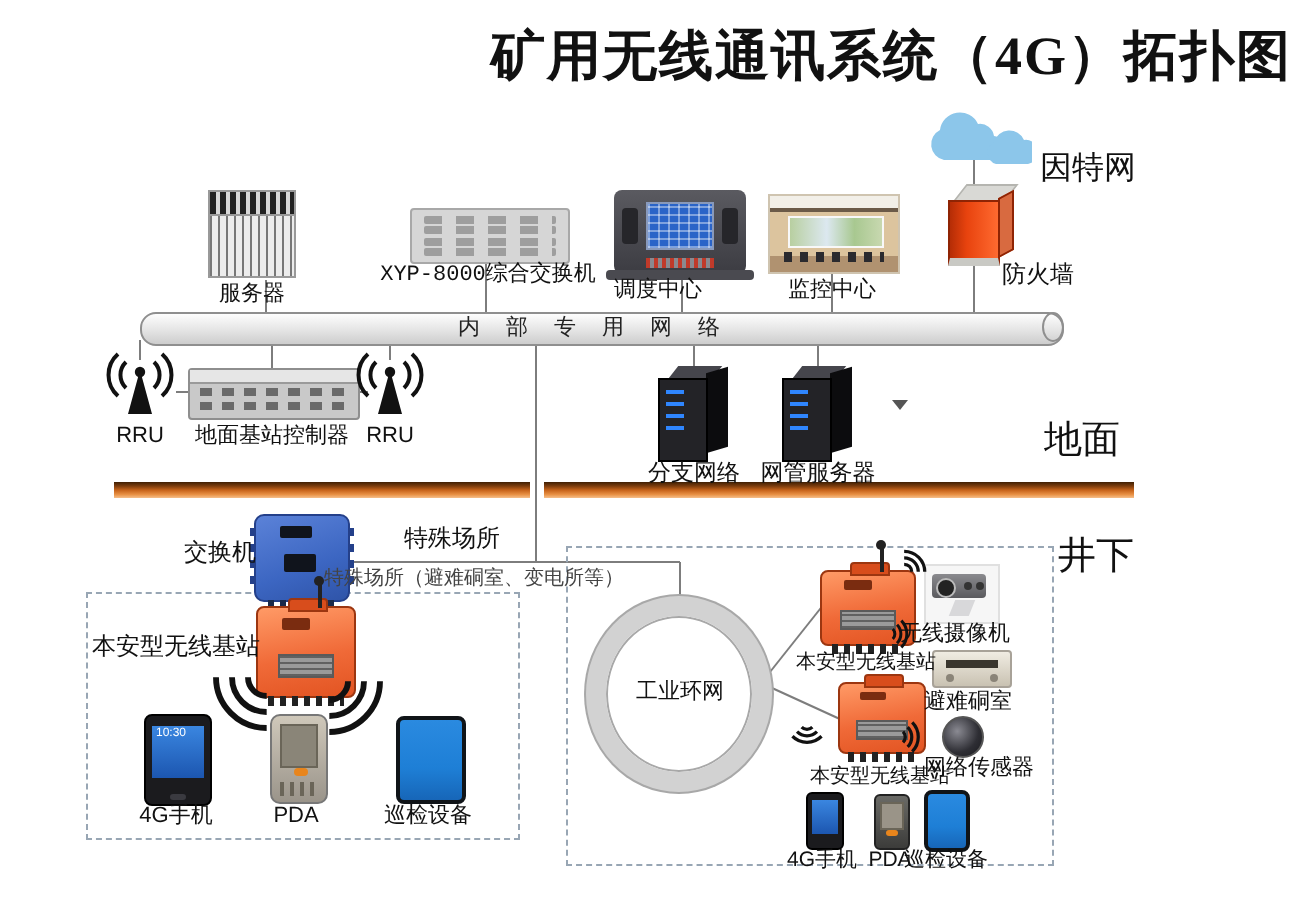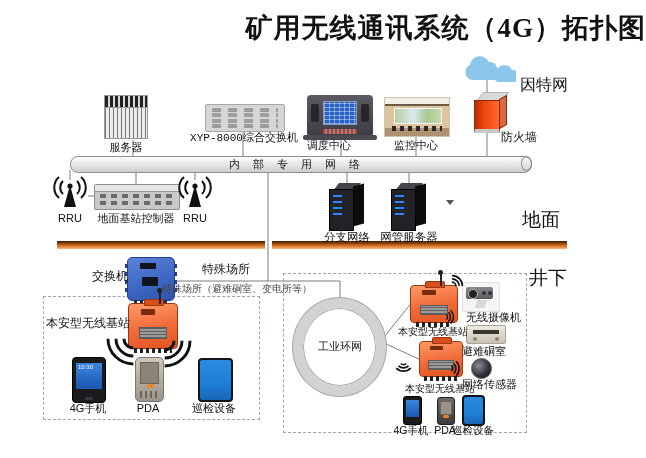--- a/index.html
+++ b/index.html
@@ -344,21 +344,21 @@
       <div class="cam-dot2"></div>
       <div class="cam-arm"></div>
   </div>
   <svg class="wave" style="left:444px;top:311px;transform:rotate(45deg);" width="14" height="12" viewBox="0 0 24 24">
     <g stroke="#111" stroke-width="3" fill="none">
       <path d="M2 15 A7 7 0 0 1 9 22"></path>
         <path d="M2 9 A13 13 0 0 1 15 22"></path>
         <path d="M2 3 A19 19 0 0 1 21 22"></path>
     </g>
   </svg>
-  <div class="lbl" style="left:466px;top:311px;">无线摄像机</div>
+  <div class="lbl" style="left:450px;top:311px;">无线摄像机</div>
 
   <div class="abs alarm">
     <div class="al-disp"></div>
       <div class="al-k1"></div>
       <div class="al-k2"></div>
   </div>
   <div class="lbl" style="left:462px;top:345px;">避难硐室</div>
 
   <div class="abs bstation" style="left:419px;top:341px;width:42px;height:34px;">
     <div class="bst-handle"></div>

